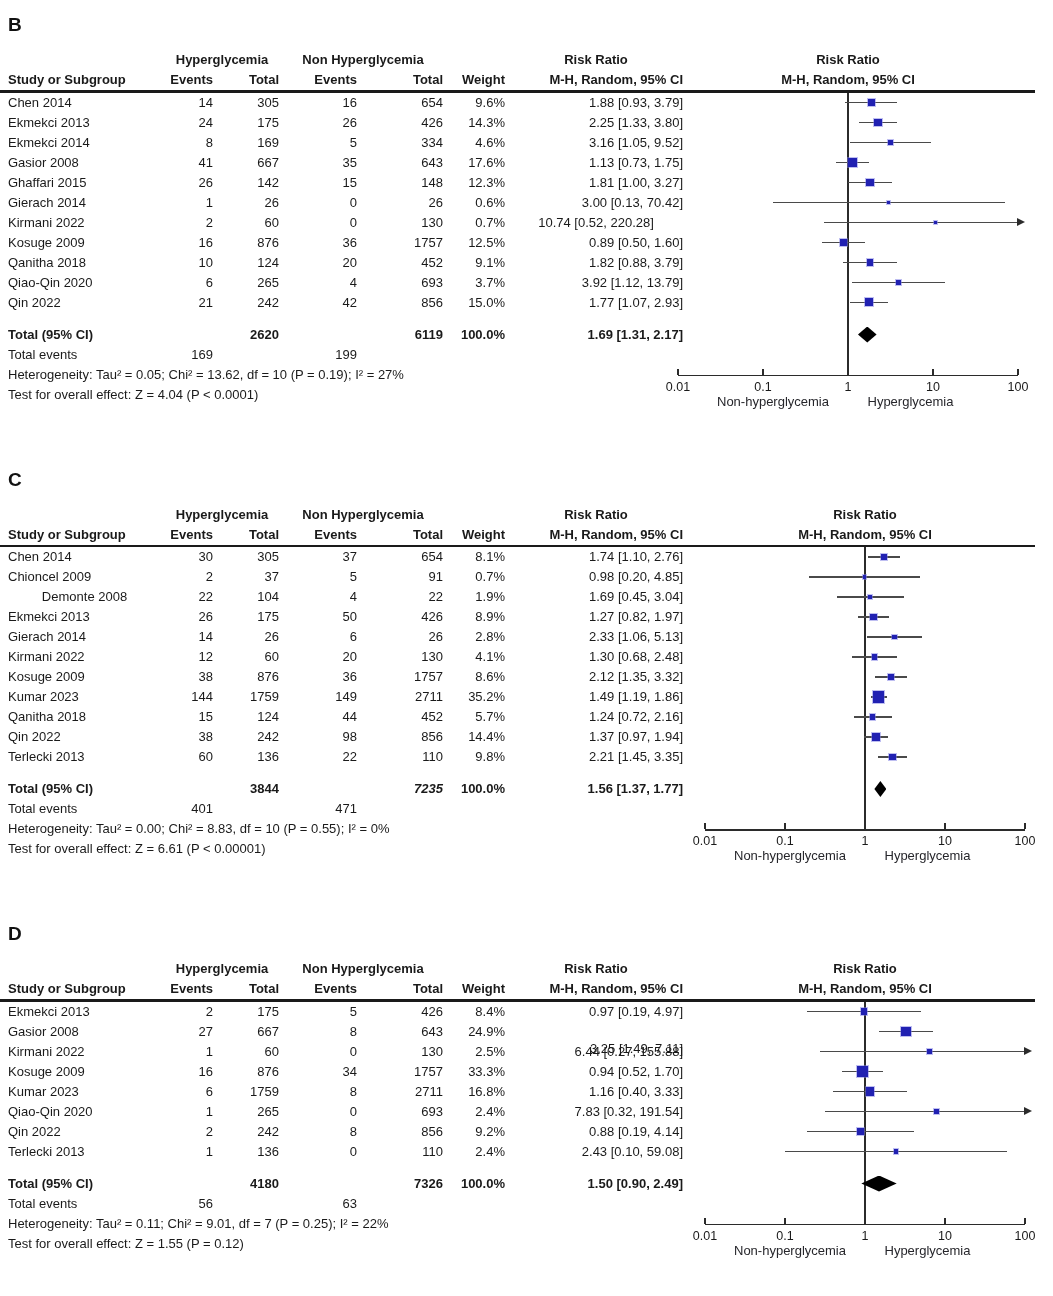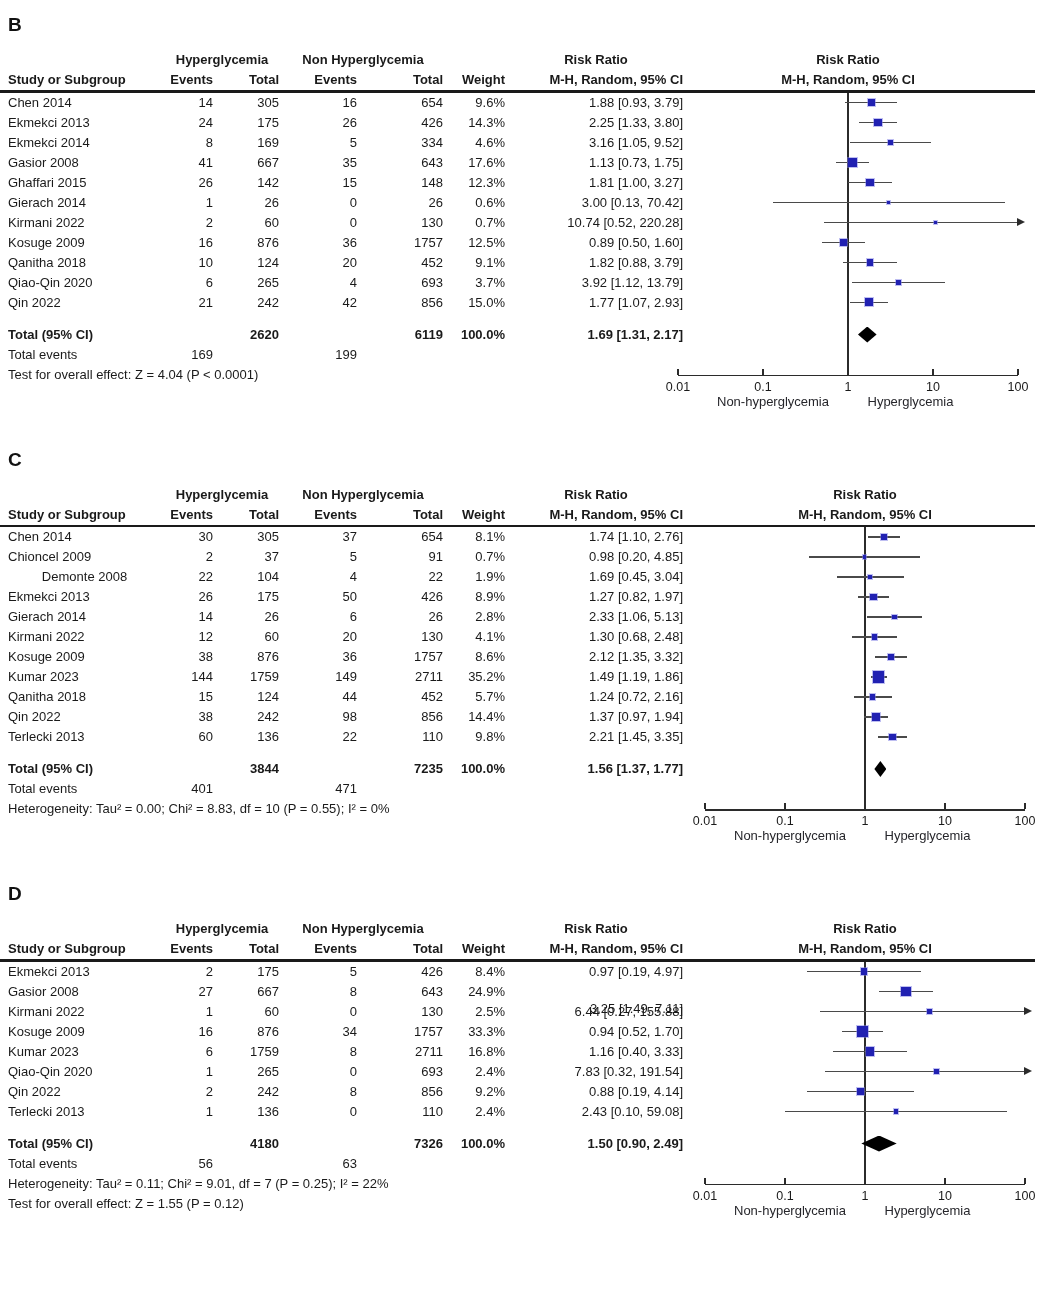--- a/index.html
+++ b/index.html
@@ -116,21 +116,21 @@
         <div class="c n" style="width: 62px;">0.6%</div>
         <div class="c n" style="width: 178px;">3.00 [0.13, 70.42]</div>
       </div>
       <div class="r">
         <div class="c l study-name" style="width: 163px;">Kirmani 2022</div>
         <div class="c n" style="width: 52px;">2</div>
         <div class="c n" style="width: 66px;">60</div>
         <div class="c n" style="width: 78px;">0</div>
         <div class="c n" style="width: 86px;">130</div>
         <div class="c n" style="width: 62px;">0.7%</div>
-        <div class="c n" style="width: 178px;">10.74 [0.52, 220.28]</div>
+        <div class="c n" style="width: 178px; text-align: center;">10.74 [0.52, 220.28]</div>
       </div>
       <div class="r">
         <div class="c l study-name" style="width: 163px;">Kosuge 2009</div>
         <div class="c n" style="width: 52px;">16</div>
         <div class="c n" style="width: 66px;">876</div>
         <div class="c n" style="width: 78px;">36</div>
         <div class="c n" style="width: 86px;">1757</div>
         <div class="c n" style="width: 62px;">12.5%</div>
         <div class="c n" style="width: 178px;">0.89 [0.50, 1.60]</div>
       </div>
@@ -170,20 +170,21 @@
         <div class="c n b" style="width: 86px;">6119</div>
         <div class="c n b" style="width: 62px;">100.0%</div>
         <div class="c n b" style="width: 178px;">1.69 [1.31, 2.17]</div>
       </div>
       <div class="r">
         <div class="c l study-name" style="width: 163px;">Total events</div>
         <div class="c n" style="width: 52px;">169</div>
         <div class="c n" style="width: 66px;"></div>
         <div class="c n" style="width: 78px;">199</div>
       </div>
+      <div class="foot">Heterogeneity: Tau² = 0.05; Chi² = 13.62, df = 10 (P = 0.19); I² = 27%</div>
       <div class="foot">Test for overall effect: Z = 4.04 (P &lt; 0.0001)</div>
     </div>
 <div class="ov" style="height: 408.5px;">
       <div class="ptitle" style="left: 68px; top: 44px;">Risk Ratio</div>
       <div class="ptitle" style="left: 68px; top: 64px;">M-H, Random, 95% CI</div>
       <div class="vline" style="left: 187.25px; top: 86.5px; height: 282px;"></div>
       <div class="cil" style="left: 185.321px; top: 95.75px; width: 51.8633px;"></div>
       <div class="sq" style="left: 207.902px; top: 93.0988px; width: 6.8025px; height: 6.8025px;"></div>
       <div class="cil" style="left: 198.527px; top: 115.75px; width: 38.7542px;"></div>
       <div class="sq" style="left: 214.005px; top: 112.569px; width: 7.86138px; height: 7.86138px;"></div>
@@ -341,31 +342,32 @@
         <div class="c n" style="width: 86px;">110</div>
         <div class="c n" style="width: 62px;">9.8%</div>
         <div class="c n" style="width: 178px;">2.21 [1.45, 3.35]</div>
       </div>
       <div class="gap"></div>
       <div class="r">
         <div class="c l b study-name" style="width: 163px;">Total (95% CI)</div>
         <div class="c n" style="width: 52px;"></div>
         <div class="c n b" style="width: 66px;">3844</div>
         <div class="c n" style="width: 78px;"></div>
-        <div class="c n b" style="width: 86px;">7235</div>
+        <div class="c n b" style="width: 86px; font-style: italic;">7235</div>
         <div class="c n b" style="width: 62px;">100.0%</div>
         <div class="c n b" style="width: 178px;">1.56 [1.37, 1.77]</div>
       </div>
       <div class="r">
         <div class="c l study-name" style="width: 163px;">Total events</div>
         <div class="c n" style="width: 52px;">401</div>
         <div class="c n" style="width: 66px;"></div>
         <div class="c n" style="width: 78px;">471</div>
       </div>
       <div class="foot">Heterogeneity: Tau² = 0.00; Chi² = 8.83, df = 10 (P = 0.55); I² = 0%</div>
+      <div class="foot">Test for overall effect: Z = 6.61 (P &lt; 0.00001)</div>
     </div>
 <div class="ov" style="height: 408.5px;">
       <div class="ptitle" style="left: 85px; top: 44px;">Risk Ratio</div>
       <div class="ptitle" style="left: 85px; top: 64px;">M-H, Random, 95% CI</div>
       <div class="vline" style="left: 204.25px; top: 86.5px; height: 282px;"></div>
       <div class="cil" style="left: 208.311px; top: 95.75px; width: 31.9613px;"></div>
       <div class="sq" style="left: 221.038px; top: 93.2943px; width: 6.41138px; height: 6.41138px;"></div>
       <div class="cil" style="left: 149.082px; top: 115.75px; width: 110.777px;"></div>
       <div class="sq" style="left: 202.65px; top: 114.852px; width: 3.29682px; height: 3.29682px;"></div>
       <div class="cil" style="left: 177.257px; top: 135.75px; width: 66.3729px;"></div>

